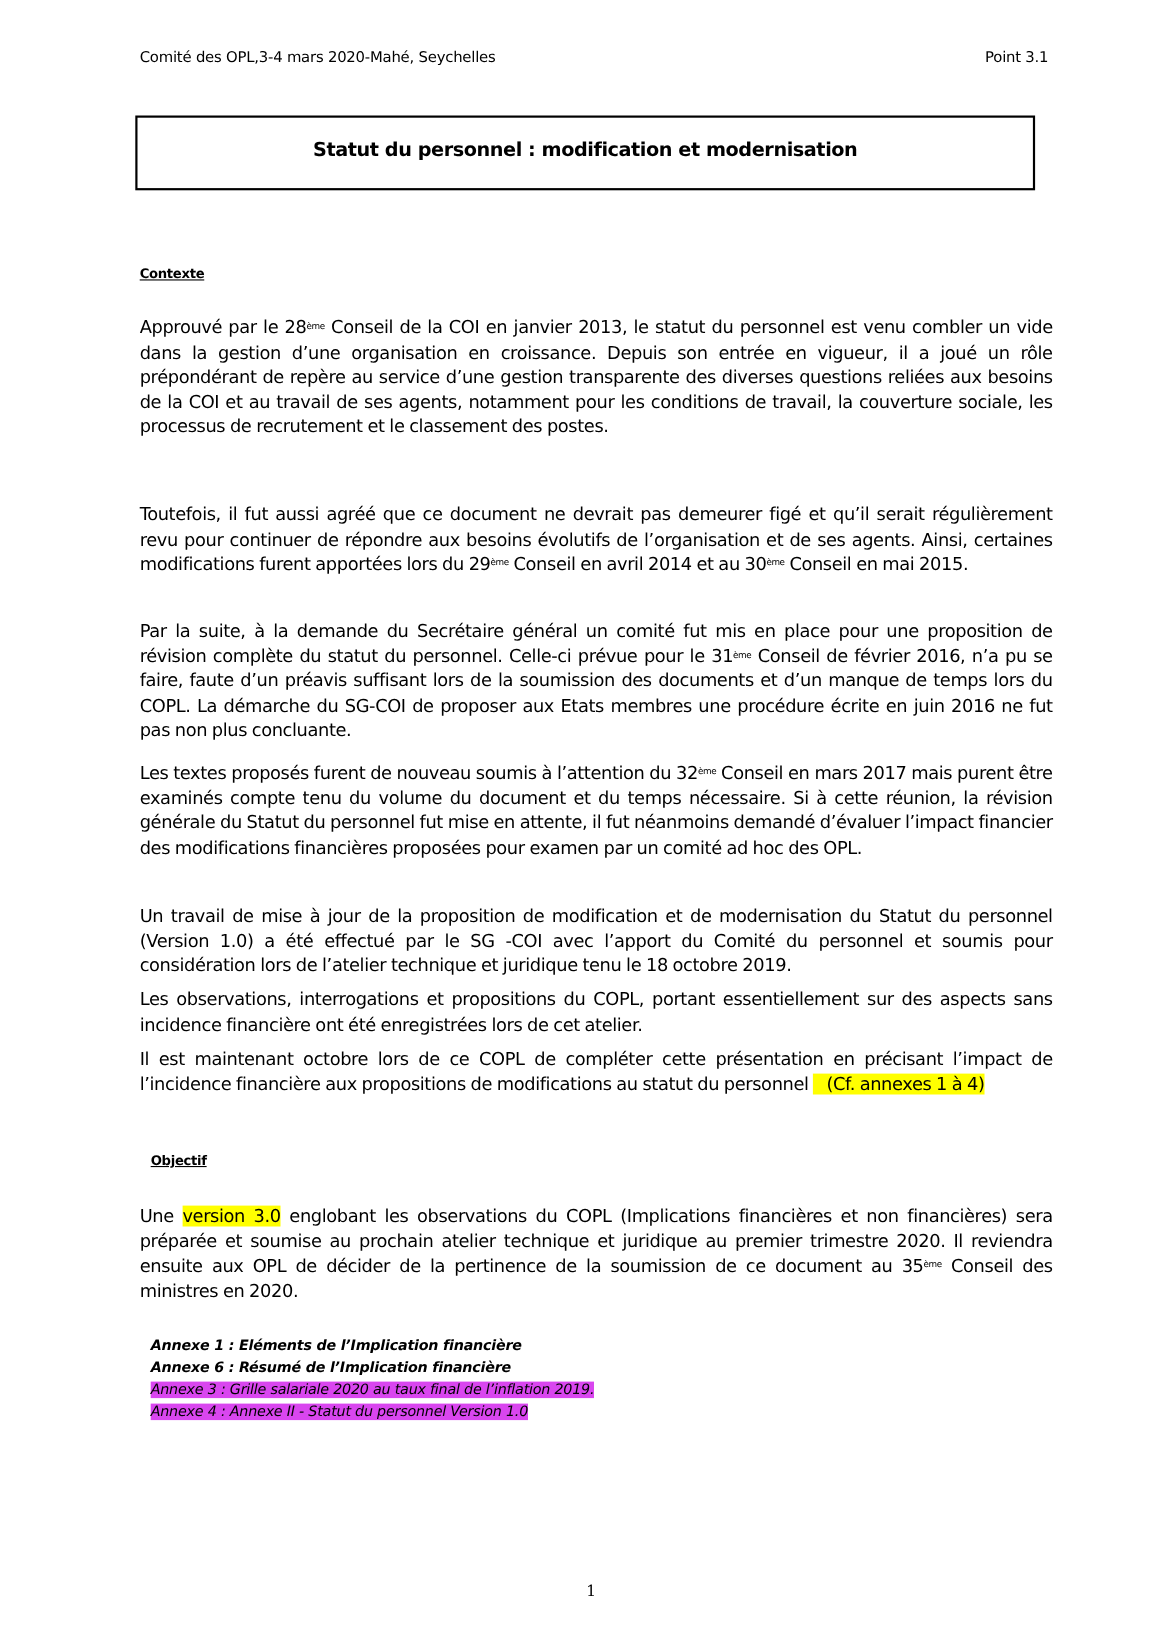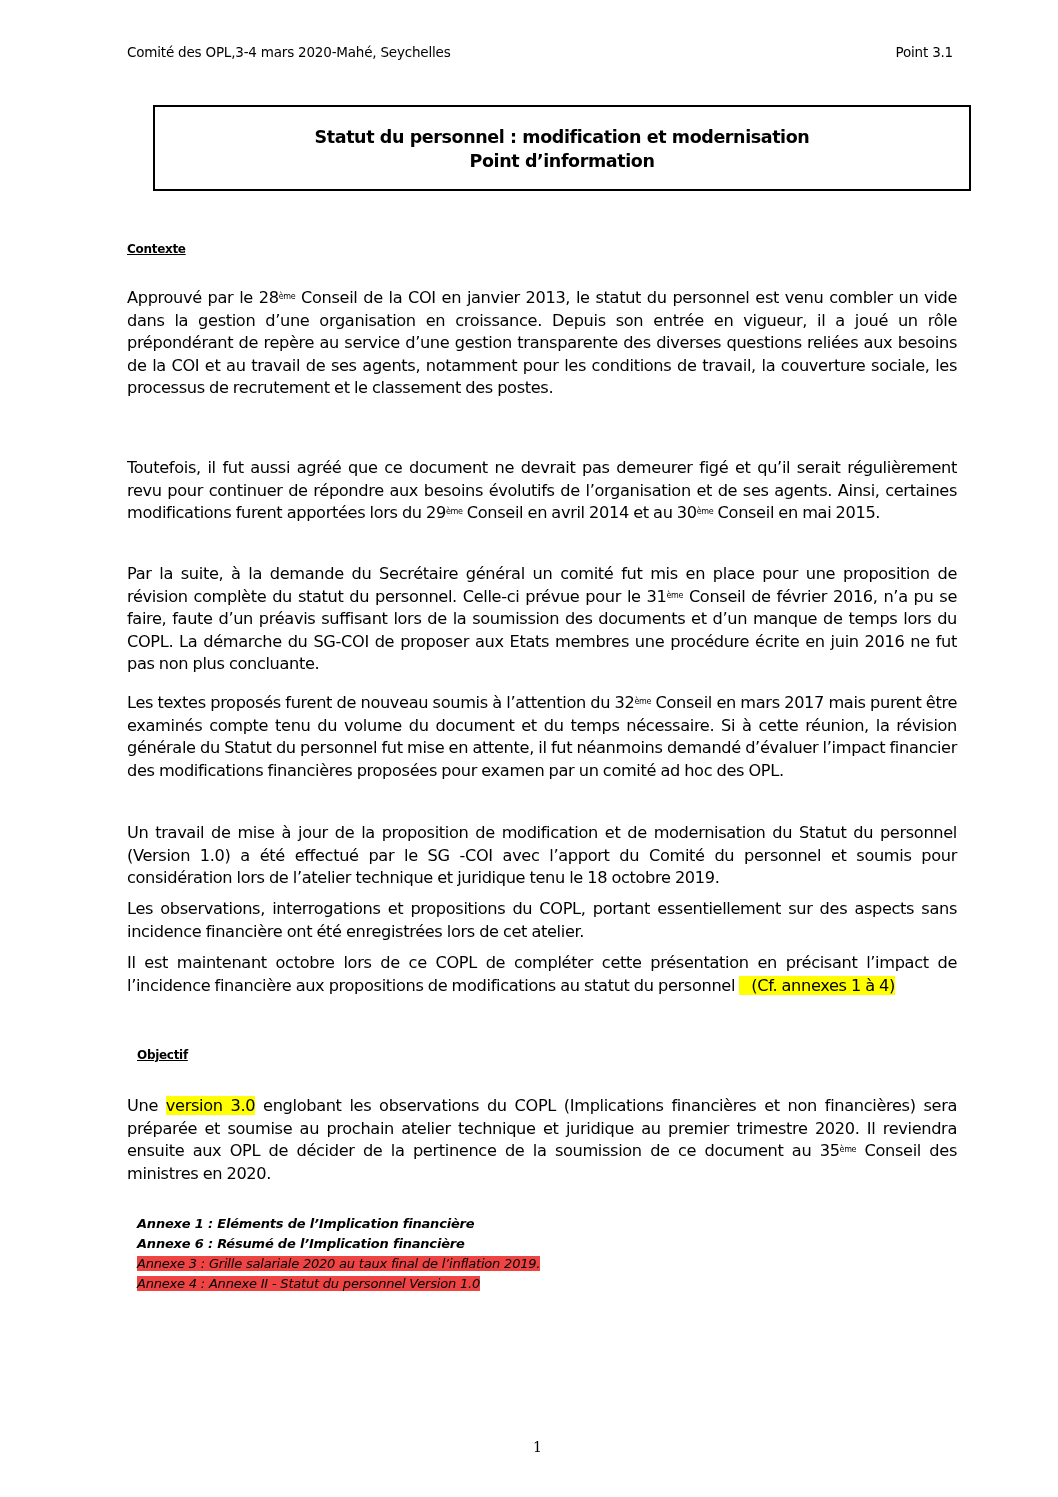--- a/index.html
+++ b/index.html
@@ -2,21 +2,21 @@
 <html><head>
 <meta charset="utf-8">
 <style>
   html, body { margin: 0; padding: 0; background: #ffffff; }
   body { width: 1058px; height: 1497px; position: relative; overflow: hidden;
          font-family: "DejaVu Sans", sans-serif; color: #000; }
   .page { position: absolute; left: 0; top: 0; width: 1058px; height: 1497px; background: #fff; }
   .hdr { position: absolute; top: 44px; font-size: 13.5px; letter-spacing: -0.2px; }
   .hdr-left { left: 127px; }
   .hdr-right { right: 105px; }
-  .title-box { position: absolute; left: 153px; top: 105px; width: 818px; height: 86px;
+  .title-box { position: absolute; left: 123px; top: 105px; width: 818px; height: 68px;
                border: 2px solid #000; box-sizing: border-box; text-align: center; }
   .title-box .t1, .title-box .t2 { font-weight: bold; font-size: 17.5px; letter-spacing: -0.4px; }
   .title-box .t1 { margin-top: 18px; line-height: 24px; }
   .title-box .t2 { line-height: 24px; }
   .heading { position: absolute; font-weight: bold; text-decoration: underline; font-size: 12px; letter-spacing: -0.3px; }
   .h-context { left: 127px; top: 242px; }
   .h-objectif { left: 137px; top: 1048px; }
   .para { position: absolute; left: 127px; width: 830px; font-size: 16.2px; line-height: 22.6px;
           text-align: justify; letter-spacing: -0.35px; word-spacing: -0.5px; }
   .para sup { font-size: 8px; vertical-align: top; position: relative; top: -1px; }
@@ -26,34 +26,33 @@
   .p4 { top: 692px; }
   .p5 { top: 822px; }
   .p6 { top: 898px; }
   .p7 { top: 952px; }
   .p8 { top: 1095px; }
   .hl { background: #ffff00; }
   .bold { font-weight: normal; padding-left: 12px; }
   .annexes { position: absolute; left: 137px; top: 1214px; font-size: 13px; line-height: 20px; font-style: italic; letter-spacing: -0.2px; }
   .annexes div { display: block; }
   .annexes .a-bold { font-weight: bold; }
-  .annexes .a-hl span { background: #ef4444; }
+  .annexes .a-hl span { background: #d946ef; }
   .pagenum { position: absolute; left: 533px; top: 1439px; font-size: 14px; font-family: "DejaVu Serif", serif; }
 </style>
 </head>
 <body>
 
 <div class="page">
 
   <div class="hdr hdr-left">Comité des OPL,3-4 mars 2020-Mahé, Seychelles</div>
   <div class="hdr hdr-right">Point 3.1</div>
 
   <div class="title-box">
     <div class="t1">Statut du personnel : modification et modernisation</div>
-    <div class="t2">Point d’information</div>
   </div>
 
   <div class="heading h-context">Contexte</div>
 
   <div class="para p1"><span>Approuvé par le 28</span><sup>ème</sup><span> Conseil de la COI en janvier 2013, le statut du personnel est venu combler un vide dans la gestion d’une organisation en croissance. Depuis son entrée en vigueur, il a joué un rôle prépondérant de repère au service d’une gestion transparente des diverses questions reliées aux besoins de la COI et au travail de ses agents, notamment pour les conditions de travail, la couverture sociale, les processus de recrutement et le classement des postes.</span></div>
 
   <div class="para p2"><span>Toutefois, il fut aussi agréé que ce document ne devrait pas demeurer figé et qu’il serait régulièrement revu pour continuer de répondre aux besoins évolutifs de l’organisation et de ses agents. Ainsi, certaines modifications furent apportées lors du 29</span><sup>ème</sup><span> Conseil en avril 2014 et au 30</span><sup>ème</sup><span> Conseil en mai 2015.</span></div>
 
   <div class="para p3"><span>Par la suite, à la demande du Secrétaire général un comité fut mis en place pour une proposition de révision complète du statut du personnel. Celle-ci prévue pour le 31</span><sup>ème</sup><span> Conseil de février 2016, n’a pu se faire, faute d’un préavis suffisant lors de la soumission des documents et d’un manque de temps lors du COPL. La démarche du SG-COI de proposer aux Etats membres une procédure écrite en juin 2016 ne fut pas non plus concluante.</span></div>
 

